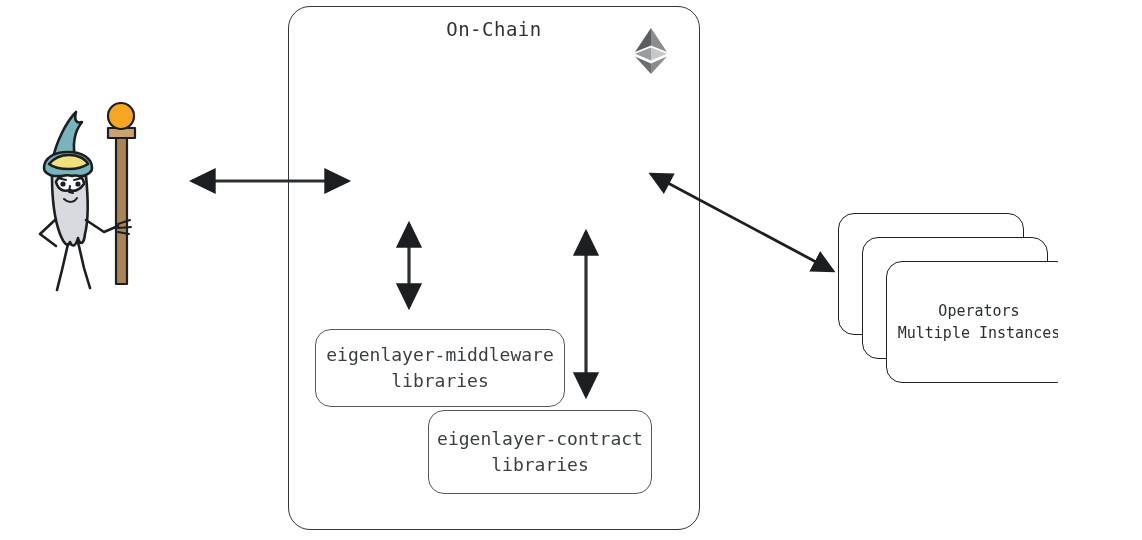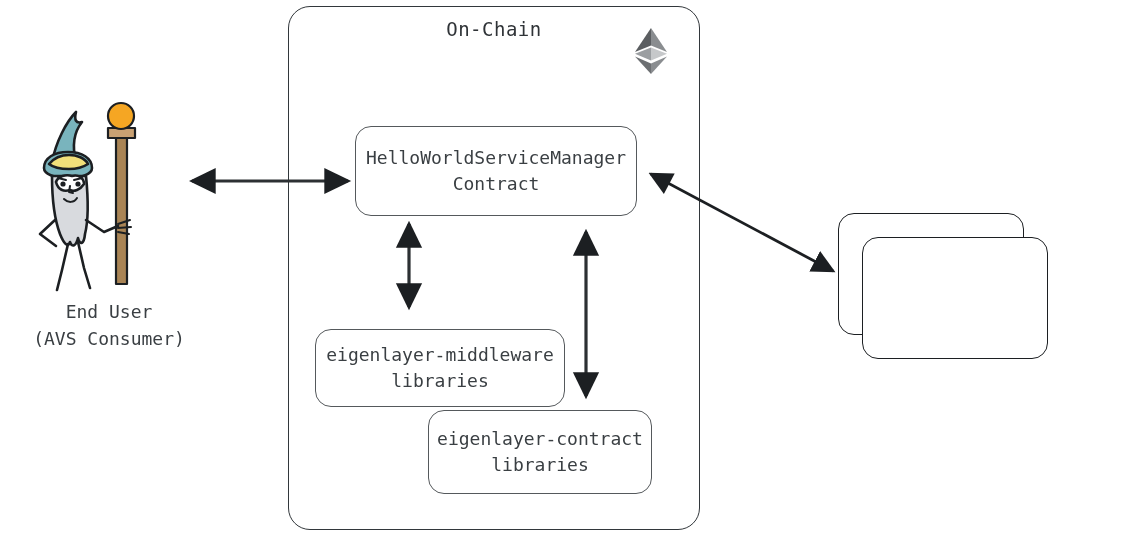--- a/index.html
+++ b/index.html
@@ -171,32 +171,32 @@
       <polygon points="17,35.5 17,46 33,28.5" fill="#8a8d90"></polygon>
       <polygon points="17,35.5 1,28.5 17,46" fill="#6c6f72"></polygon>
     </svg>
   </div>
 
 
   <div id="ts-badge">
     <span>TS</span>
   </div>
 
-  <div class="node" id="node-service-manager">HelloWorldServiceManager
-Contract</div>
 
   <div class="node" id="node-middleware">eigenlayer-middleware
 libraries</div>
 
   <div class="node" id="node-contract-libs">eigenlayer-contract
 libraries</div>
 
   <div id="operators-stack">
     <div class="op-card back"></div>
     <div class="op-card middle"></div>
+    <div class="op-card front">Operators
+Multiple Instances</div>
   </div>
 
   <div id="wizard">
     <svg width="150" height="196" viewBox="0 0 150 196" xmlns="http://www.w3.org/2000/svg">
       <g stroke="#1c1f22" stroke-width="2.6" stroke-linecap="round" stroke-linejoin="round" fill="none">
 
         <rect x="86" y="32" width="11" height="154" fill="#a98455" stroke="#1c1f22" stroke-width="2.2"></rect>
 
         <rect x="78" y="30" width="27" height="10" fill="#c9a173" stroke="#1c1f22" stroke-width="2.2"></rect>
 
@@ -230,22 +230,20 @@
         <path d="M88 126 L 100 122" stroke-width="2"></path>
         <path d="M88 130 L 101 129" stroke-width="2"></path>
         <path d="M88 134 L 99 136" stroke-width="2"></path>
 
         <path d="M38 146 L 32 172 L 27 192" fill="none"></path>
         <path d="M48 144 L 54 170 L 60 190" fill="none"></path>
       </g>
     </svg>
   </div>
 
-  <div id="end-user-caption">End User
-(AVS Consumer)</div>
 
   <svg id="arrows" viewBox="0 0 1142 540" xmlns="http://www.w3.org/2000/svg">
     <defs>
       <marker id="ah-end" markerWidth="9" markerHeight="9" refX="7.4" refY="4.5" orient="auto" markerUnits="strokeWidth">
         <path d="M0,0.4 L8.4,4.5 L0,8.6 z" fill="#1c1f22"></path>
       </marker>
       <marker id="ah-start" markerWidth="9" markerHeight="9" refX="1.0" refY="4.5" orient="auto" markerUnits="strokeWidth">
         <path d="M8.4,0.4 L0,4.5 L8.4,8.6 z" fill="#1c1f22"></path>
       </marker>
     </defs>

